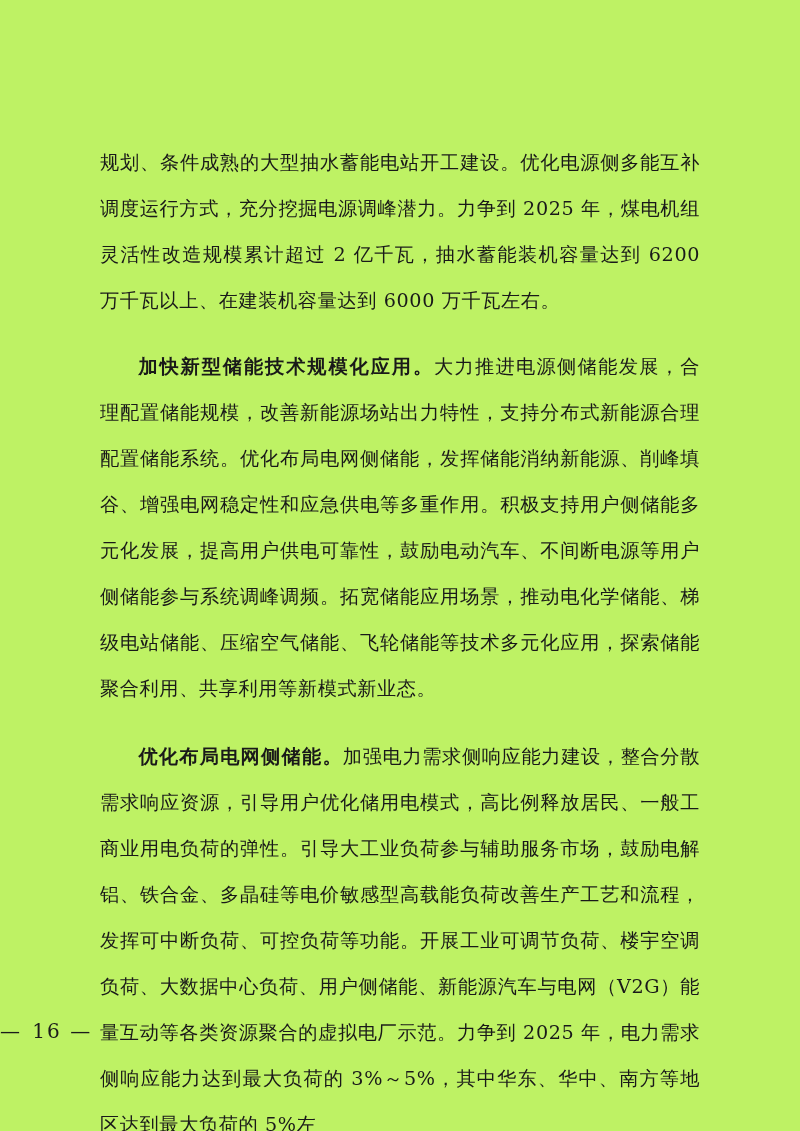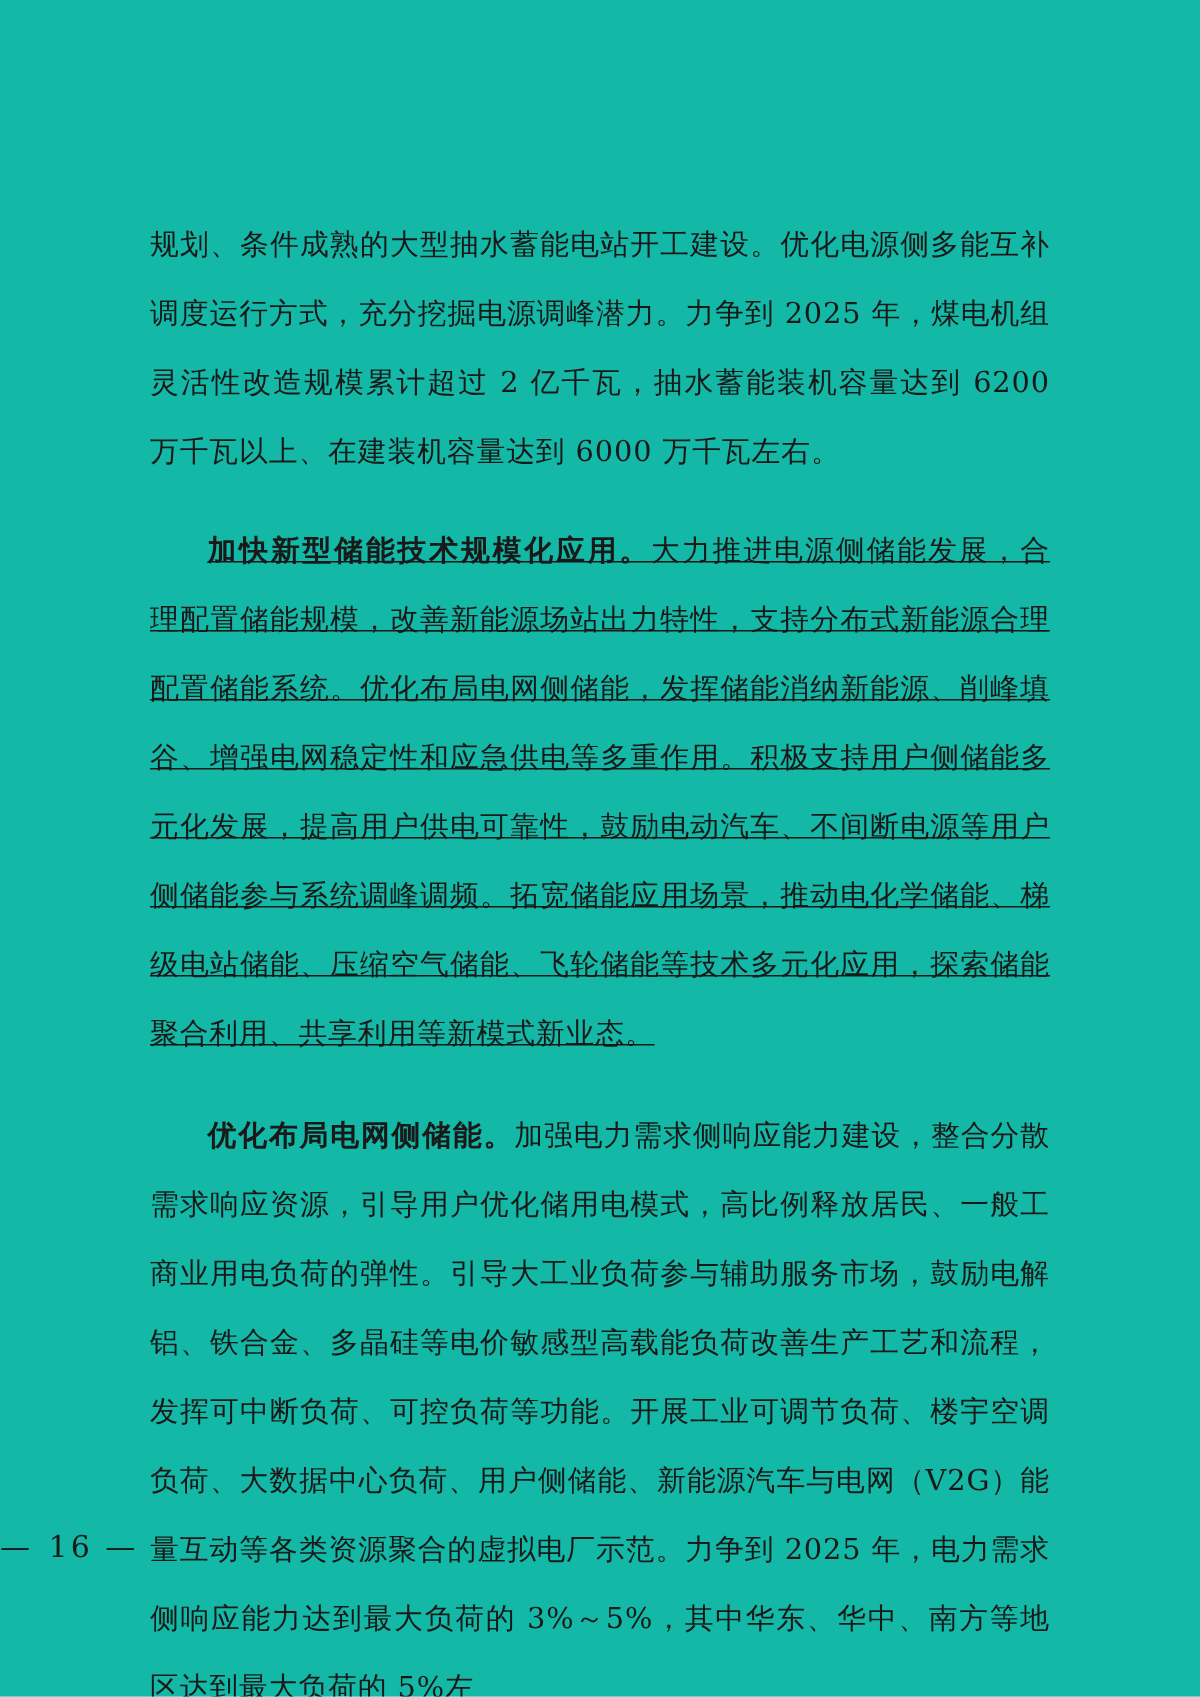--- a/index.html
+++ b/index.html
@@ -13,21 +13,21 @@
     font-family: "DejaVu Serif", serif;
     color: #1b1b1b;
     overflow: hidden;
   }
   .page {
     position: relative;
     width: 800px;
     height: 1131px;
     box-sizing: border-box;
     padding: 140px 100px 0 100px;
-    background: #14b8a6;
+    background: #bef264;
   }
   .body-text {
     font-size: 19.2px;
     line-height: 46px;
     text-align: justify;
     text-justify: inter-ideograph;
     letter-spacing: 0.6px;
     color: #191919;
   }
   .para {
@@ -63,21 +63,21 @@
 </style>
 </head>
 <body>
 
 <div class="page">
 
   <div class="body-text">
 
     <p class="para no-indent"><span>规划、条件成熟的大型抽水蓄能电站开工建设。优化电源侧多能互补调度运行方式，充分挖掘电源调峰潜力。力争到 2025 年，煤电机组灵活性改造规模累计超过 2 亿千瓦，抽水蓄能装机容量达到 6200 万千瓦以上、在建装机容量达到 6000 万千瓦左右。</span></p>
 
-    <p class="para" style="margin-top:20px;text-decoration:underline;"><span class="lead">加快新型储能技术规模化应用。</span><span>大力推进电源侧储能发展，合理配置储能规模，改善新能源场站出力特性，支持分布式新能源合理配置储能系统。优化布局电网侧储能，发挥储能消纳新能源、削峰填谷、增强电网稳定性和应急供电等多重作用。积极支持用户侧储能多元化发展，提高用户供电可靠性，鼓励电动汽车、不间断电源等用户侧储能参与系统调峰调频。拓宽储能应用场景，推动电化学储能、梯级电站储能、压缩空气储能、飞轮储能等技术多元化应用，探索储能聚合利用、共享利用等新模式新业态。</span></p>
+    <p class="para" style="margin-top:20px;"><span class="lead">加快新型储能技术规模化应用。</span><span>大力推进电源侧储能发展，合理配置储能规模，改善新能源场站出力特性，支持分布式新能源合理配置储能系统。优化布局电网侧储能，发挥储能消纳新能源、削峰填谷、增强电网稳定性和应急供电等多重作用。积极支持用户侧储能多元化发展，提高用户供电可靠性，鼓励电动汽车、不间断电源等用户侧储能参与系统调峰调频。拓宽储能应用场景，推动电化学储能、梯级电站储能、压缩空气储能、飞轮储能等技术多元化应用，探索储能聚合利用、共享利用等新模式新业态。</span></p>
 
     <p class="para" style="margin-top:22px;"><span class="lead">优化布局电网侧储能。</span><span>加强电力需求侧响应能力建设，整合分散需求响应资源，引导用户优化储用电模式，高比例释放居民、一般工商业用电负荷的弹性。引导大工业负荷参与辅助服务市场，鼓励电解铝、铁合金、多晶硅等电价敏感型高载能负荷改善生产工艺和流程，发挥可中断负荷、可控负荷等功能。开展工业可调节负荷、楼宇空调负荷、大数据中心负荷、用户侧储能、新能源汽车与电网（V2G）能量互动等各类资源聚合的虚拟电厂示范。力争到 2025 年，电力需求侧响应能力达到最大负荷的 3%～5%，其中华东、华中、南方等地区达到最大负荷的 5%左</span></p>
 
   </div>
 
   <div class="footer">
     <span class="dash">—</span>
     <span>16</span>
     <span class="dash">—</span>
   </div>

